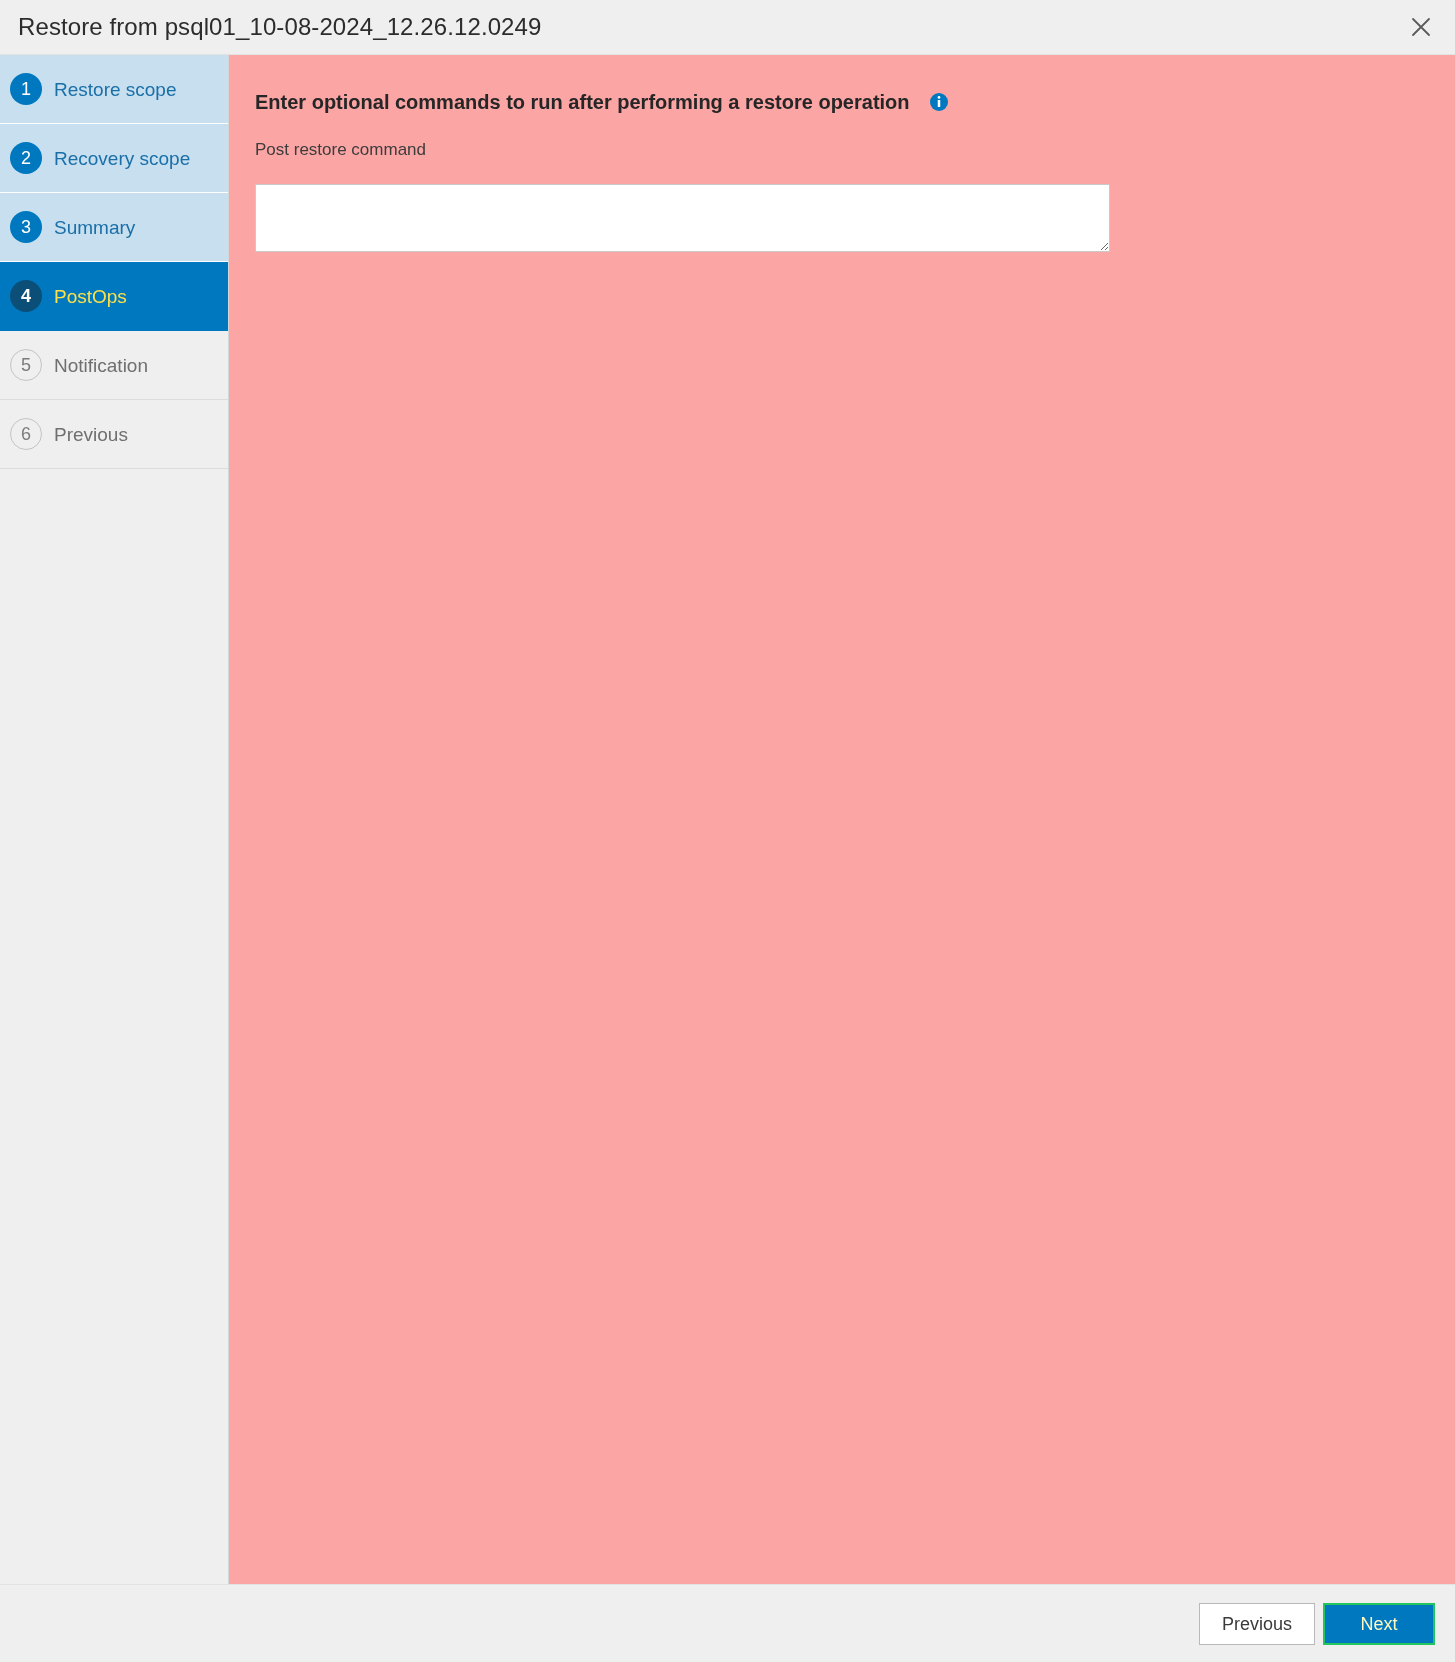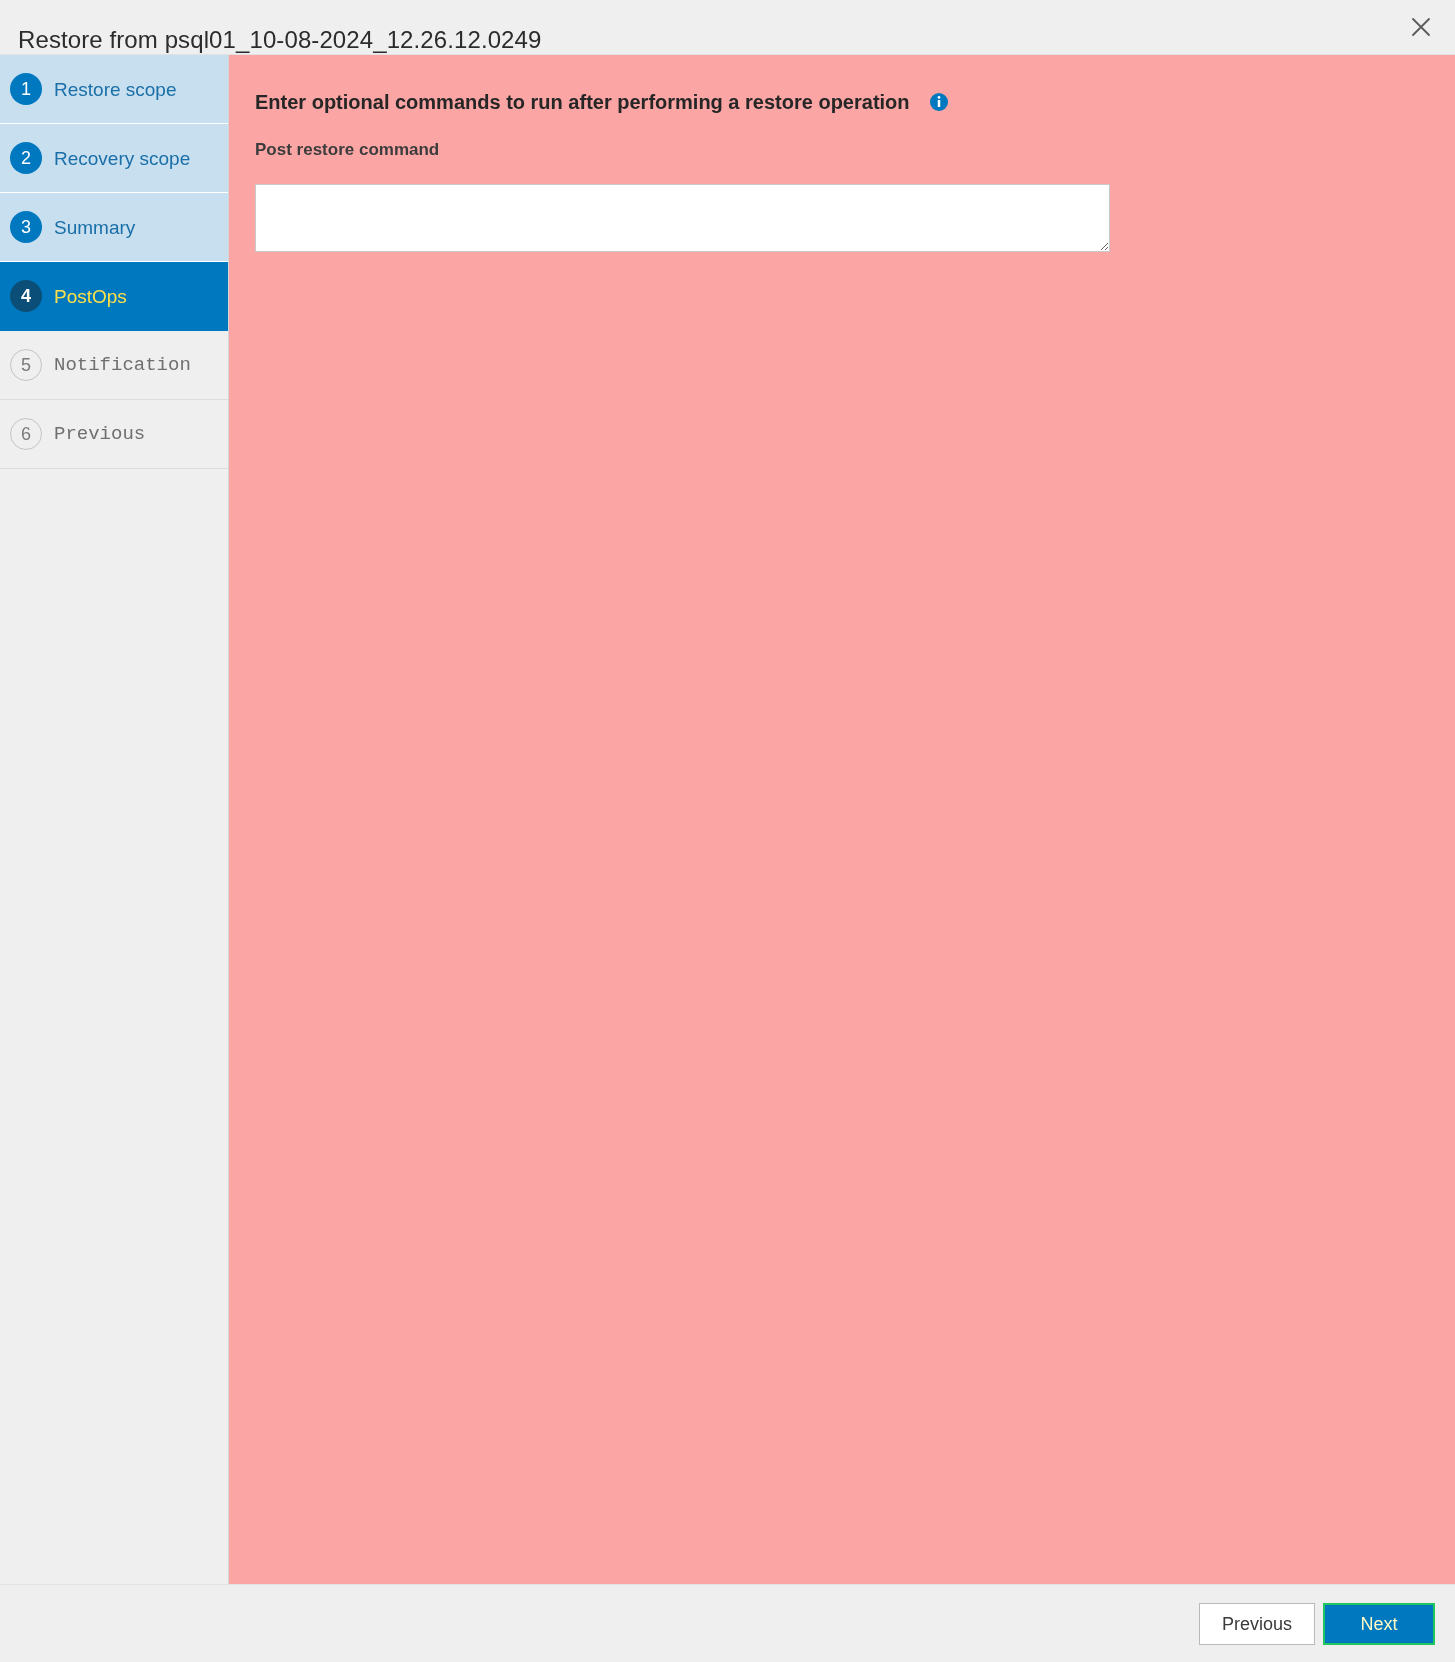--- a/index.html
+++ b/index.html
@@ -24,21 +24,21 @@
   }
 
   
   .dialog-header {
     position: relative;
     height: 55px;
     min-height: 55px;
     background: #efefef;
     border-bottom: 1px solid #e2e2e2;
     display: flex;
-    align-items: flex-end;
+    align-items: center;
     padding: 0 28px 0 18px;
   }
   .dialog-title {
     font-size: 24px;
     font-weight: 400;
     color: #2c2c2c;
     letter-spacing: 0.1px;
     white-space: nowrap;
   }
   .close-btn {
@@ -114,21 +114,21 @@
   .step.active .step-num { background: #0b4f78; color: #ffffff; font-weight: 700; }
   .step.active .step-label { color: #fde047; }
 
   
   .step.pending { background: #efefef; border-bottom: 1px solid #dcdcdc; }
   .step.pending .step-num {
     background: transparent;
     color: #7b7b7b;
     border: 1px solid #c4c4c4;
   }
-  .step.pending .step-label { color: #6f6f6f; font-family: Liberation Mono, monospace; }
+  .step.pending .step-label { color: #6f6f6f; }
 
   .wizard-filler { flex: 1 1 auto; background: #efefef; }
 
   
   .content {
     flex: 1 1 auto;
     background: #fca5a5;
     padding: 35px 0 0 26px;
     min-width: 0;
     overflow: hidden;
@@ -153,21 +153,20 @@
     flex: 0 0 auto;
   }
   .info-icon svg { display: block; }
 
   .field-label {
     font-size: 17px;
     color: #3c3c3c;
     display: block;
     margin-bottom: 24px;
     line-height: 1.2;
-    font-weight: bold;
   }
   .command-textarea {
     width: 855px;
     height: 68px;
     border: 1px solid #c9c9c9;
     background: #ffffff;
     font-family: "Liberation Sans", sans-serif;
     font-size: 15px;
     color: #2c2c2c;
     padding: 6px 8px;

